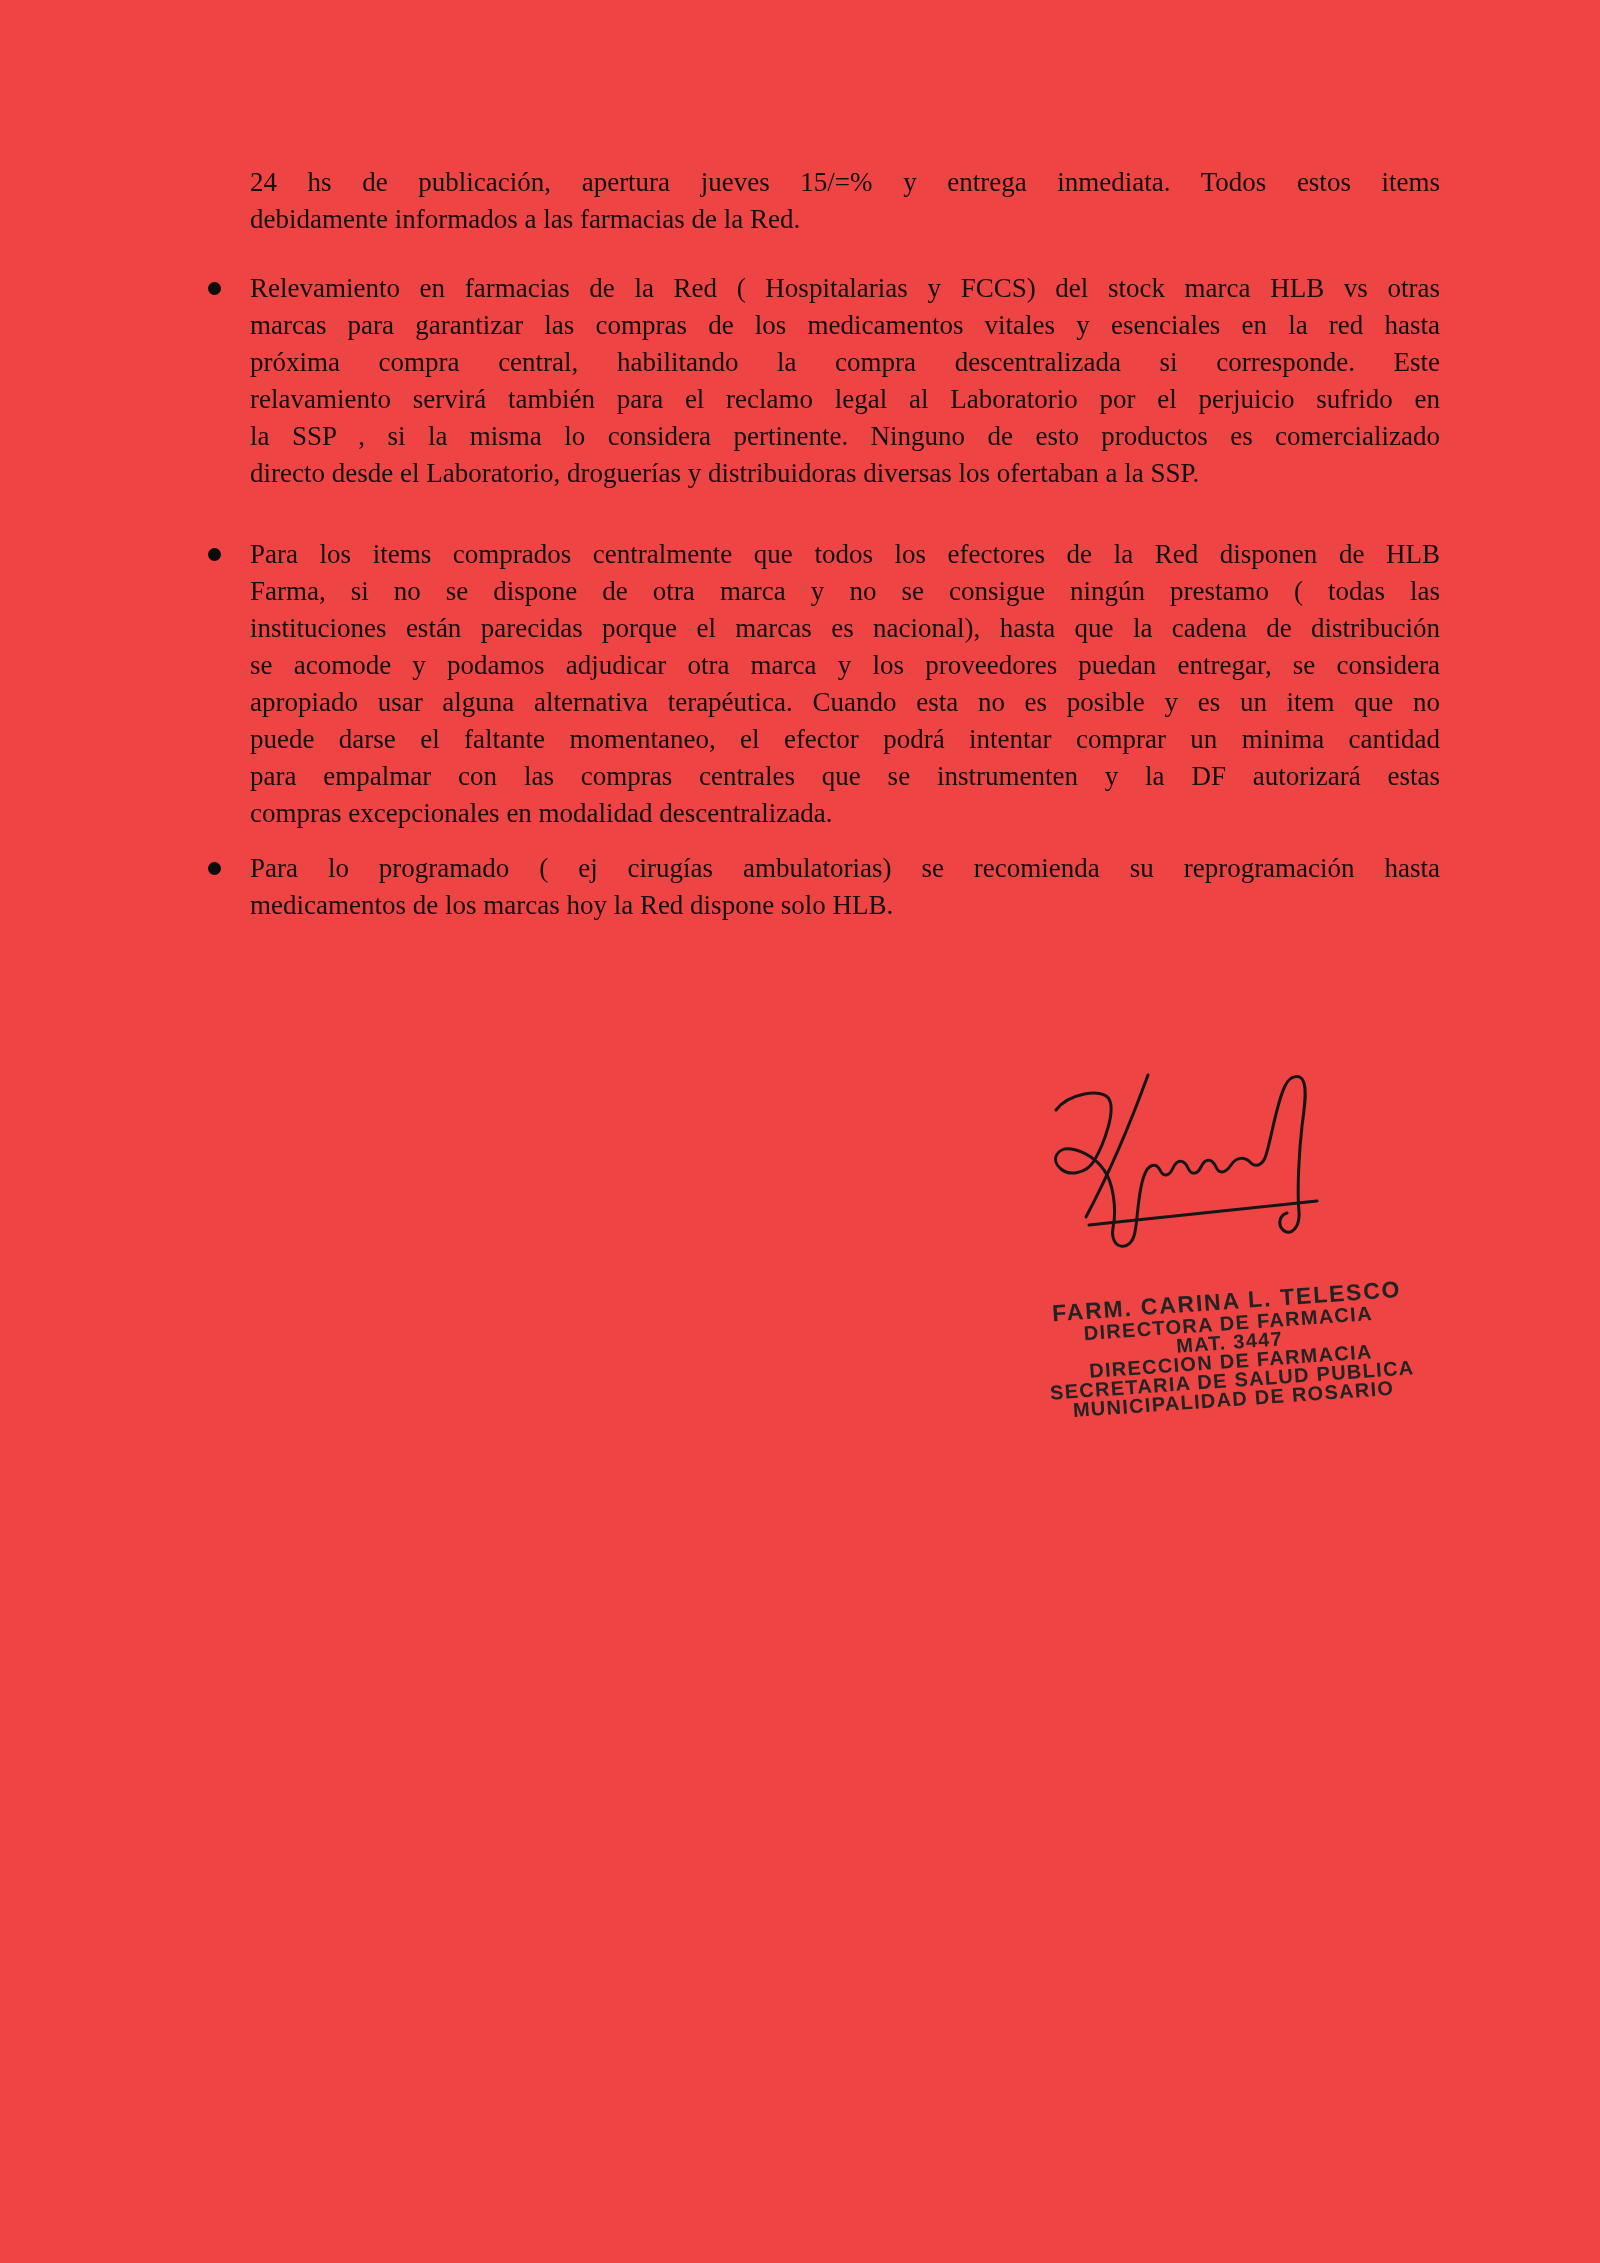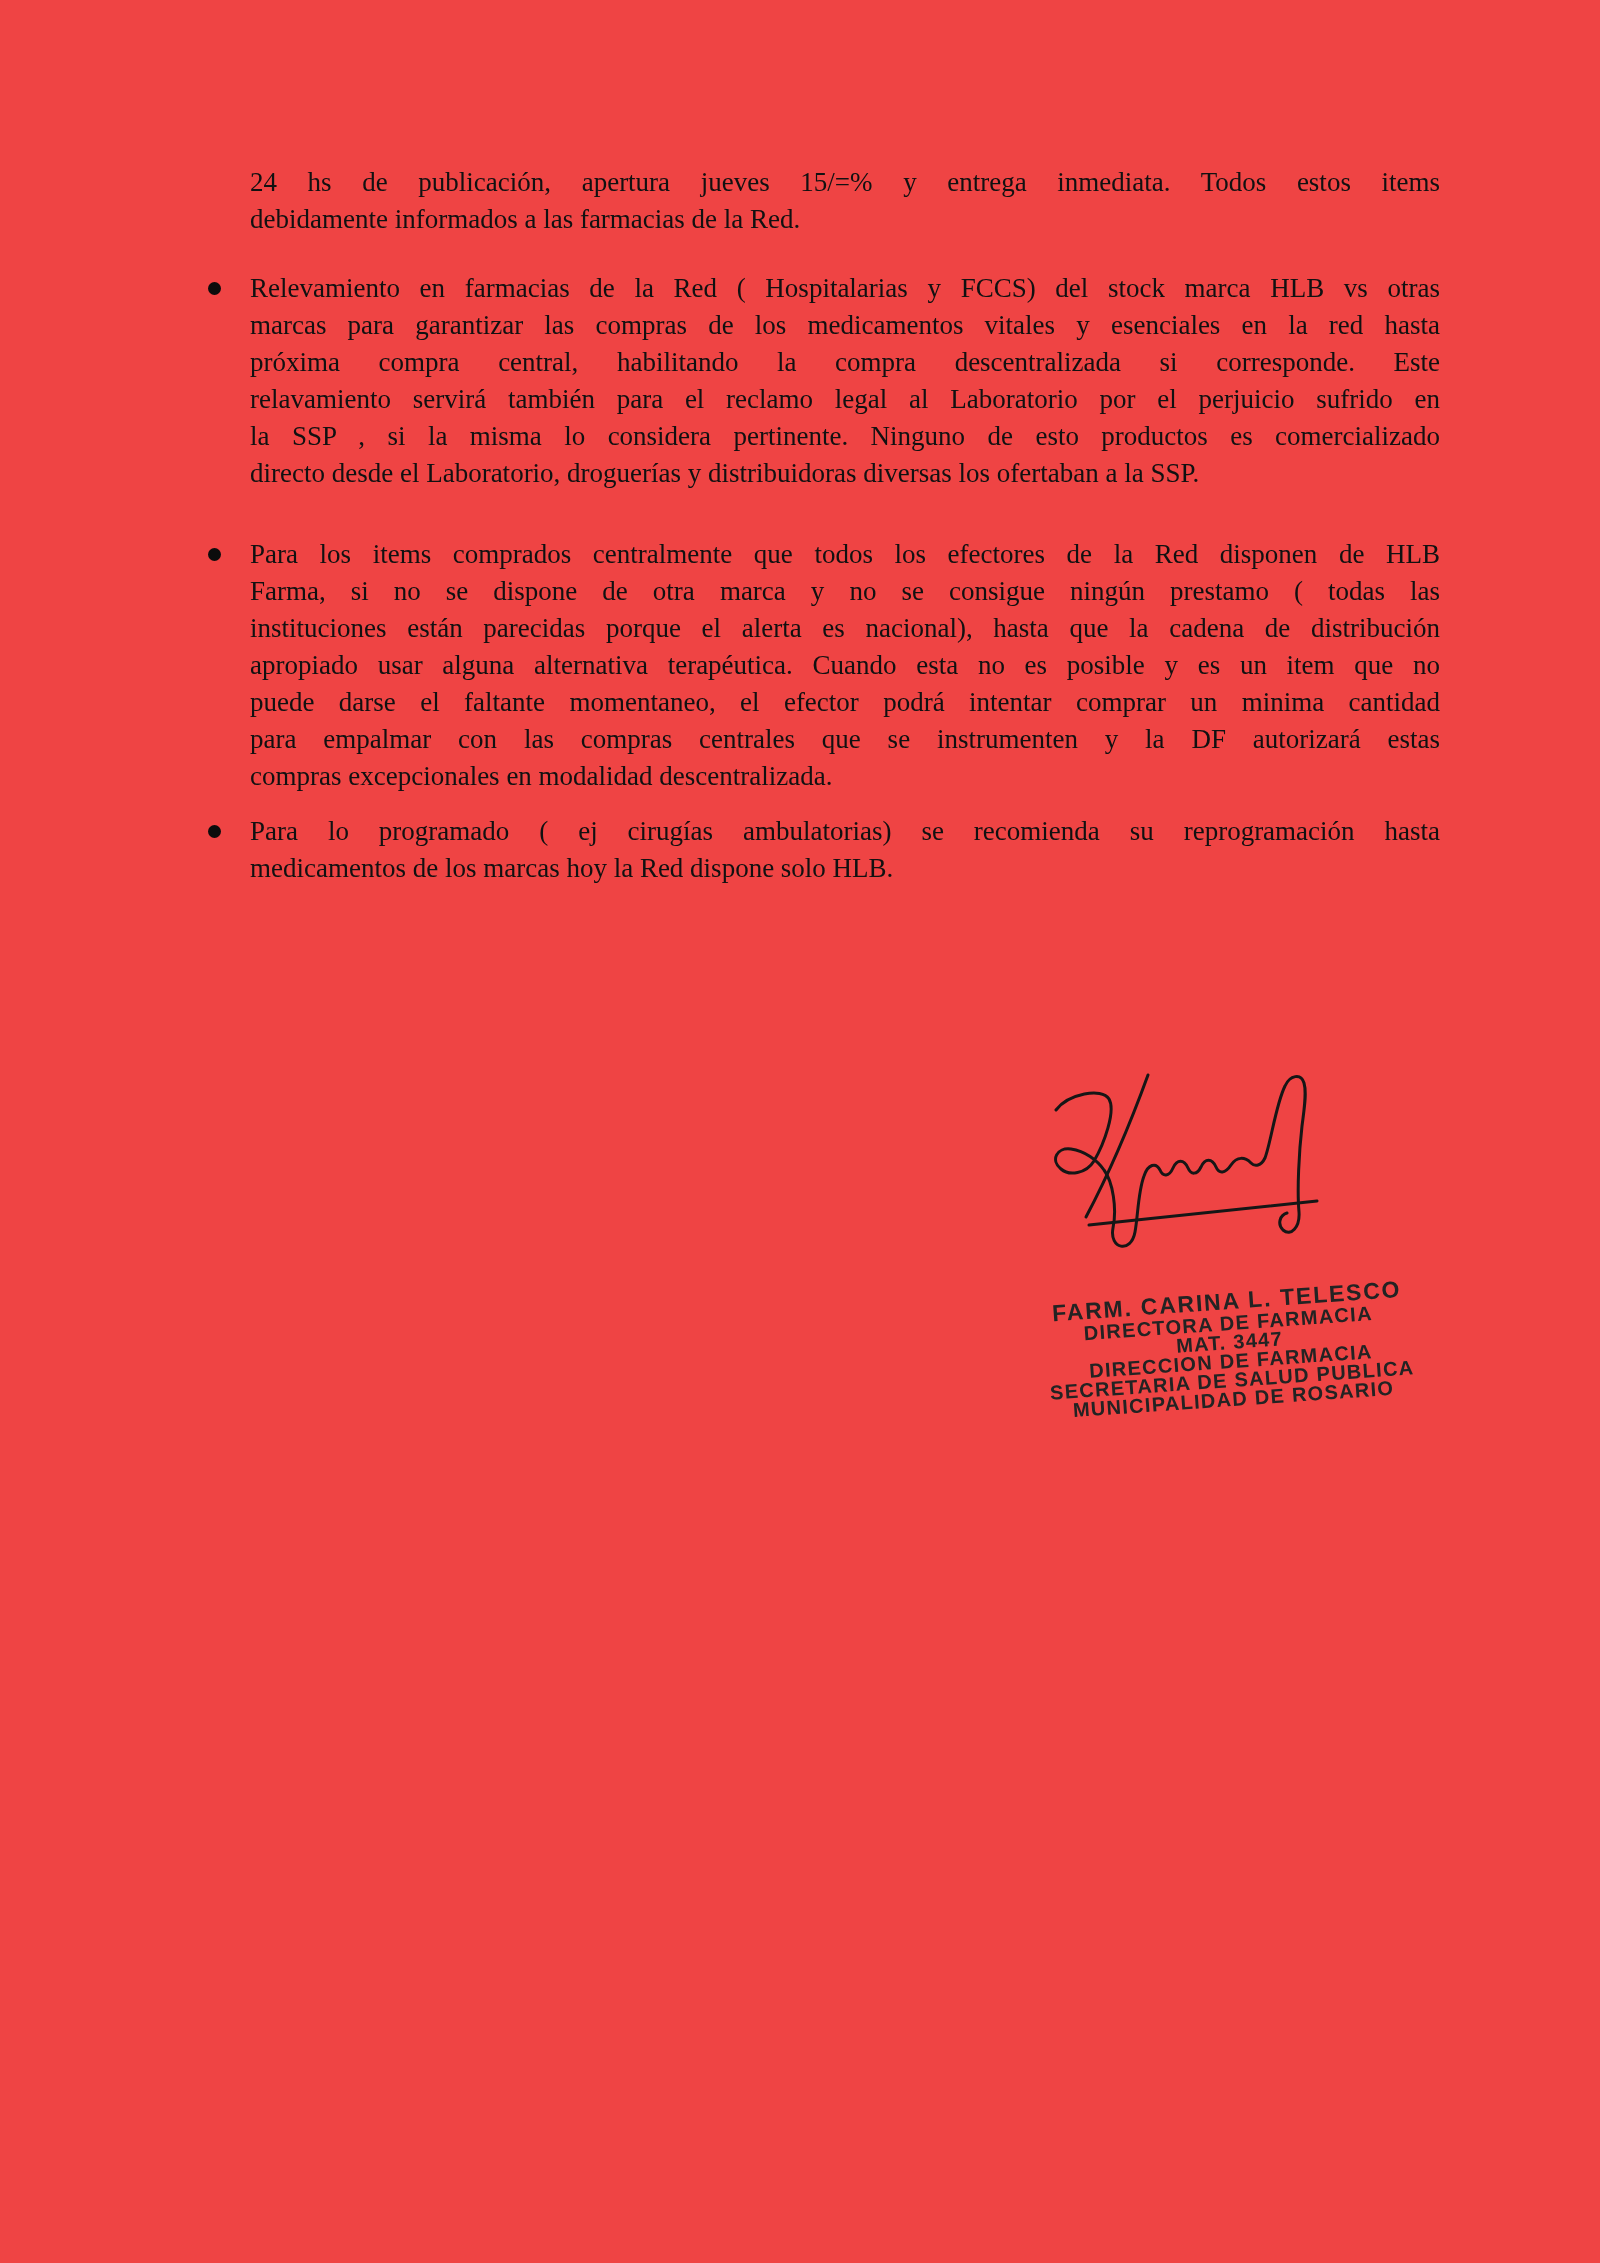--- a/index.html
+++ b/index.html
@@ -92,21 +92,22 @@
           <div class="tline">la  SSP , si la misma lo considera pertinente. Ninguno de esto productos es comercializado</div>
           <div class="tline tline-last">directo desde el Laboratorio, droguerías y distribuidoras diversas los ofertaban a la SSP.</div>
         </div>
     </div>
 
     <div class="bullet-item b2">
       <span class="bullet-dot"></span>
       <div class="para">
           <div class="tline">Para los items comprados centralmente que todos los efectores de la Red disponen de HLB</div>
           <div class="tline">Farma, si no se dispone de otra marca y no se consigue ningún prestamo ( todas las</div>
-          <div class="tline">instituciones están parecidas porque el alerta es nacional), hasta que la cadena de distribución</div>
+          <div class="tline">instituciones están parecidas porque el marcas es nacional), hasta que la cadena de distribución</div>
+          <div class="tline">se acomode y podamos adjudicar otra marca y los proveedores puedan entregar, se considera</div>
           <div class="tline">apropiado usar alguna alternativa terapéutica.  Cuando esta no es posible y es un item que no</div>
           <div class="tline">puede darse el faltante momentaneo,  el efector podrá intentar comprar un minima cantidad</div>
           <div class="tline">para empalmar con las compras centrales que se instrumenten y la DF autorizará estas</div>
           <div class="tline tline-last">compras excepcionales en modalidad descentralizada.</div>
         </div>
     </div>
 
     <div class="bullet-item b3">
       <span class="bullet-dot"></span>
       <div class="para">

